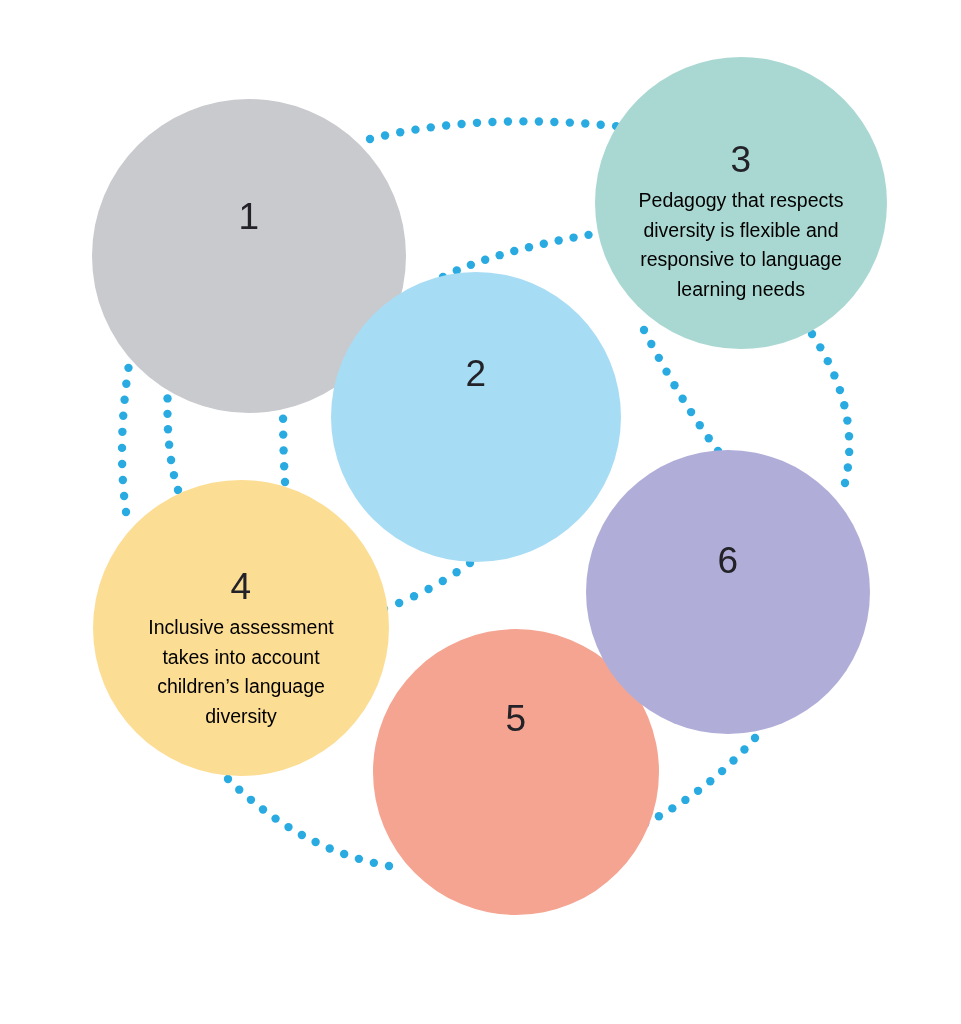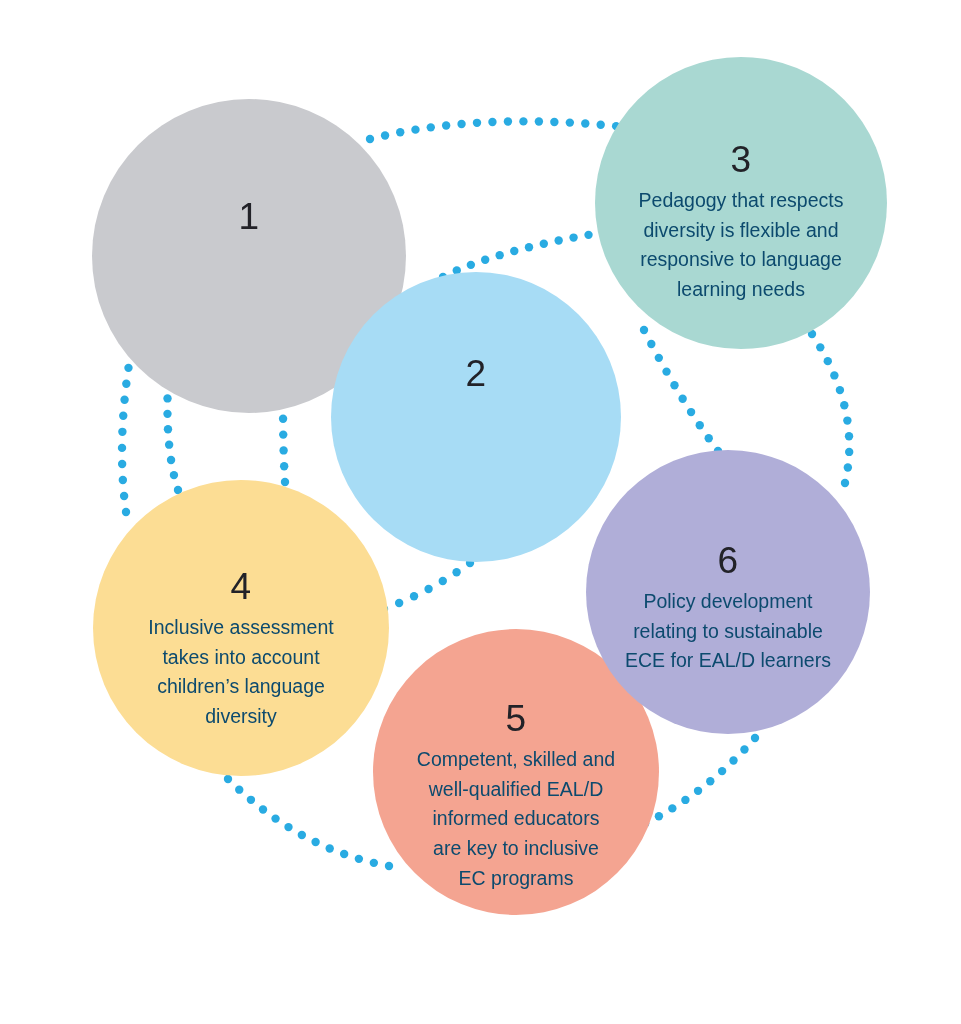--- a/index.html
+++ b/index.html
@@ -41,21 +41,21 @@
     font-size: 37px;
     font-weight: 400;
     line-height: 1.0;
     color: #222228;
     letter-spacing: 0.5px;
   }
   .node-body {
     font-size: 19.5px;
     line-height: 1.52;
     font-weight: 400;
-    color: #0c4a6e;
+    color: #000000;
     white-space: pre-line;
   }
 </style>
 </head>
 <body>
 
 <div id="diagram-root">
 
   <svg id="diagram-svg" viewBox="0 0 961 1024">
     <g id="connectors-layer">
@@ -237,27 +237,19 @@
       </div>
       <div class="node-text" style="left: 91.52px; top: 568px; width: 298.96px;">
         <div class="node-number">4</div>
         <div class="node-body" style="margin-top: 8px;">Inclusive assessment
 takes into account
 children’s language
 diversity</div>
       </div>
       <div class="node-text" style="left: 371.57px; top: 700px; width: 288.86px;">
         <div class="node-number">5</div>
-        <div class="node-body" style="margin-top: 8px;">Competent, skilled and
-well-qualified EAL/D
-informed educators
-are key to inclusive
-EC programs</div>
       </div>
       <div class="node-text" style="left: 584.58px; top: 542px; width: 286.84px;">
         <div class="node-number">6</div>
-        <div class="node-body" style="margin-top: 8px;">Policy development
-relating to sustainable
-ECE for EAL/D learners</div>
       </div>
     </div>
 
 </div>
 
 </body></html>

